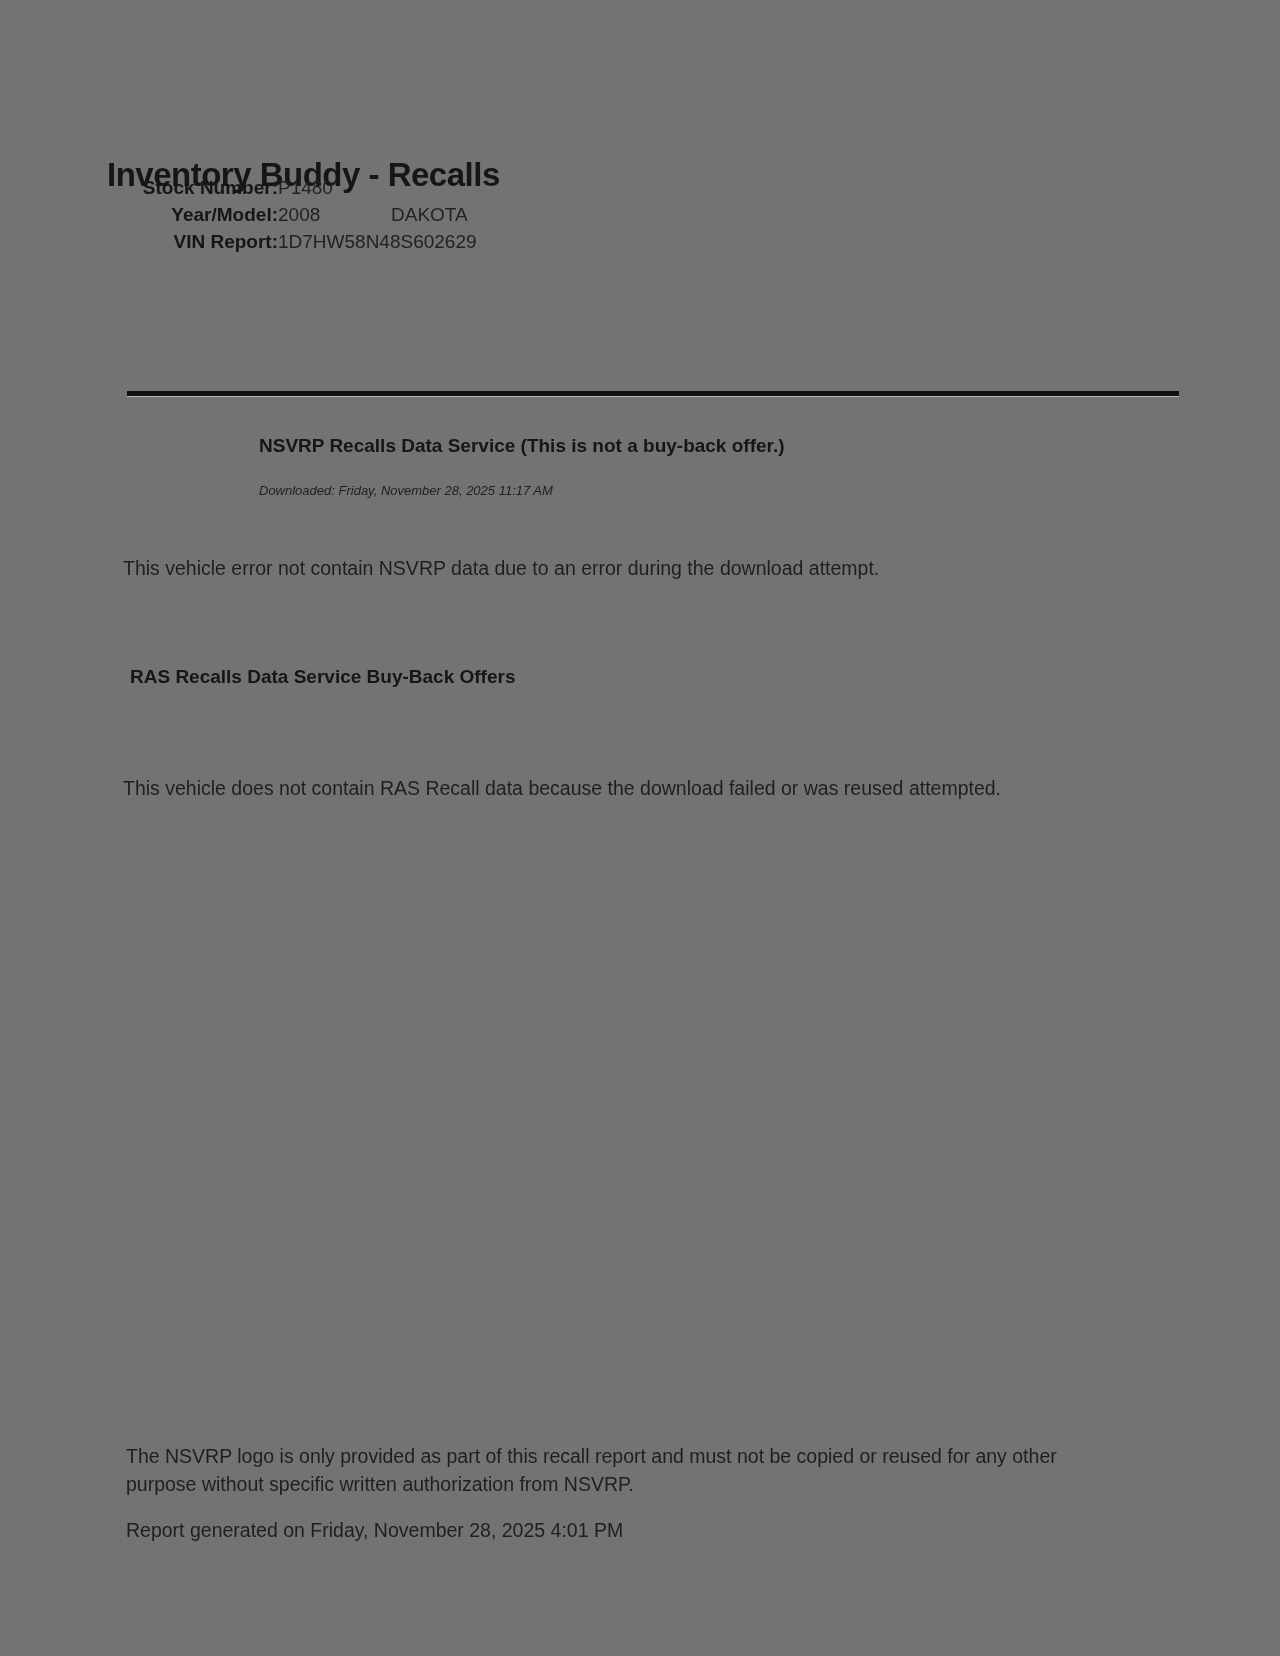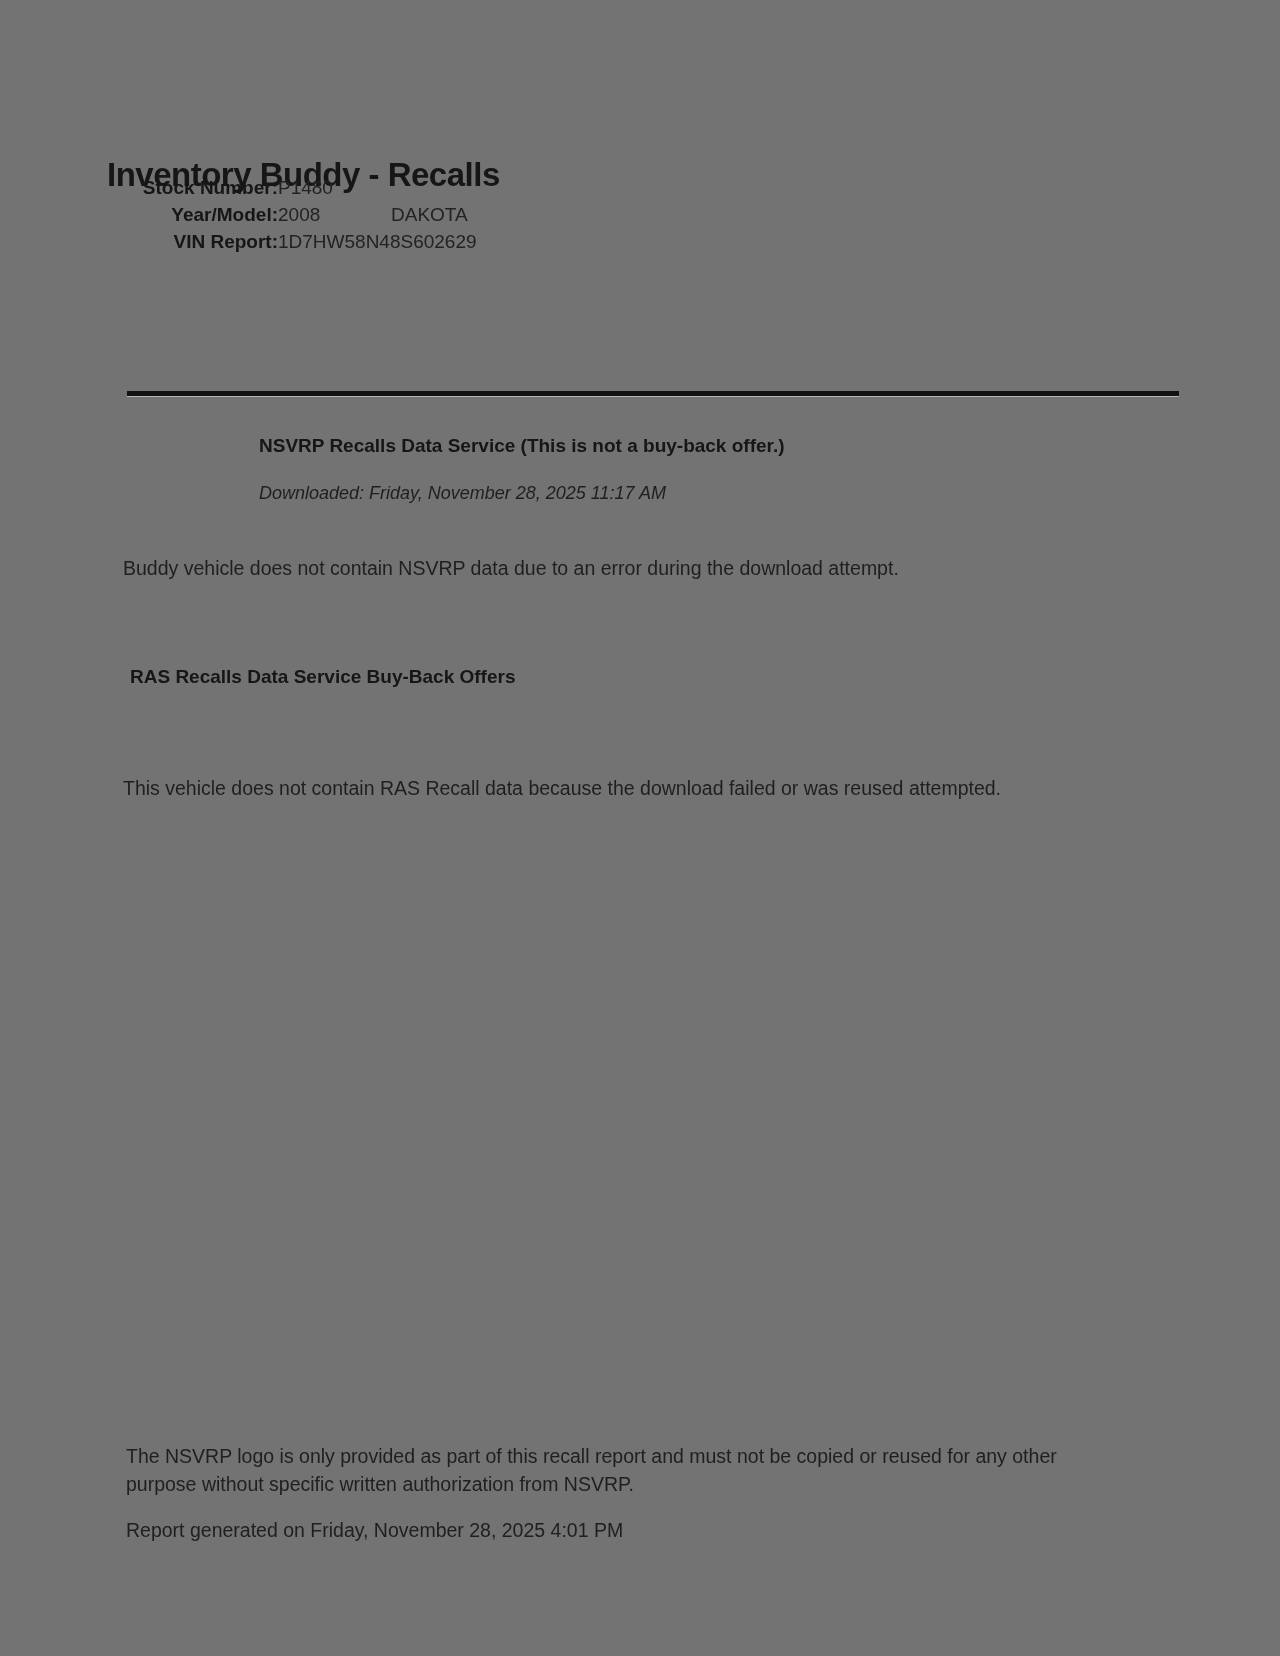--- a/index.html
+++ b/index.html
@@ -68,21 +68,21 @@
   .section-heading {
     font-size: 19px;
     font-weight: bold;
     white-space: nowrap;
     color: #161616;
   }
   .nsvrp-heading { left: 259px; top: 435px; }
   .downloaded-line {
     left: 259px;
     top: 483px;
-    font-size: 18px;
+    font-size: 13px;
     font-style: italic;
     white-space: nowrap;
     color: #1f1f1f;
   }
   .status-line {
     font-size: 19.5px;
     white-space: nowrap;
     color: #1f1f1f;
   }
   .nsvrp-status { left: 123px; top: 557px; }
@@ -126,21 +126,21 @@
       <span class="info-value">1D7HW58N48S602629</span>
     </div>
   </div>
 
   <div class="abs rule"></div>
 
   <div class="abs section-heading nsvrp-heading">NSVRP Recalls Data Service (This is not a buy-back offer.)</div>
 
   <div class="abs downloaded-line">Downloaded: Friday, November 28, 2025 11:17 AM</div>
 
-  <div class="abs status-line nsvrp-status">Buddy vehicle does not contain NSVRP data due to an error during the download attempt.</div>
+  <div class="abs status-line nsvrp-status">This vehicle error not contain NSVRP data due to an error during the download attempt.</div>
 
   <div class="abs section-heading ras-heading">RAS Recalls Data Service Buy-Back Offers</div>
 
   <div class="abs status-line ras-status">This vehicle does not contain RAS Recall data because the download failed or was reused attempted.</div>
 
   <div class="abs footer-disclaimer">
     <div>The NSVRP logo is only provided as part of this recall report and must not be copied or reused for any other</div>
     <div>purpose without specific written authorization from NSVRP.</div>
   </div>
 

